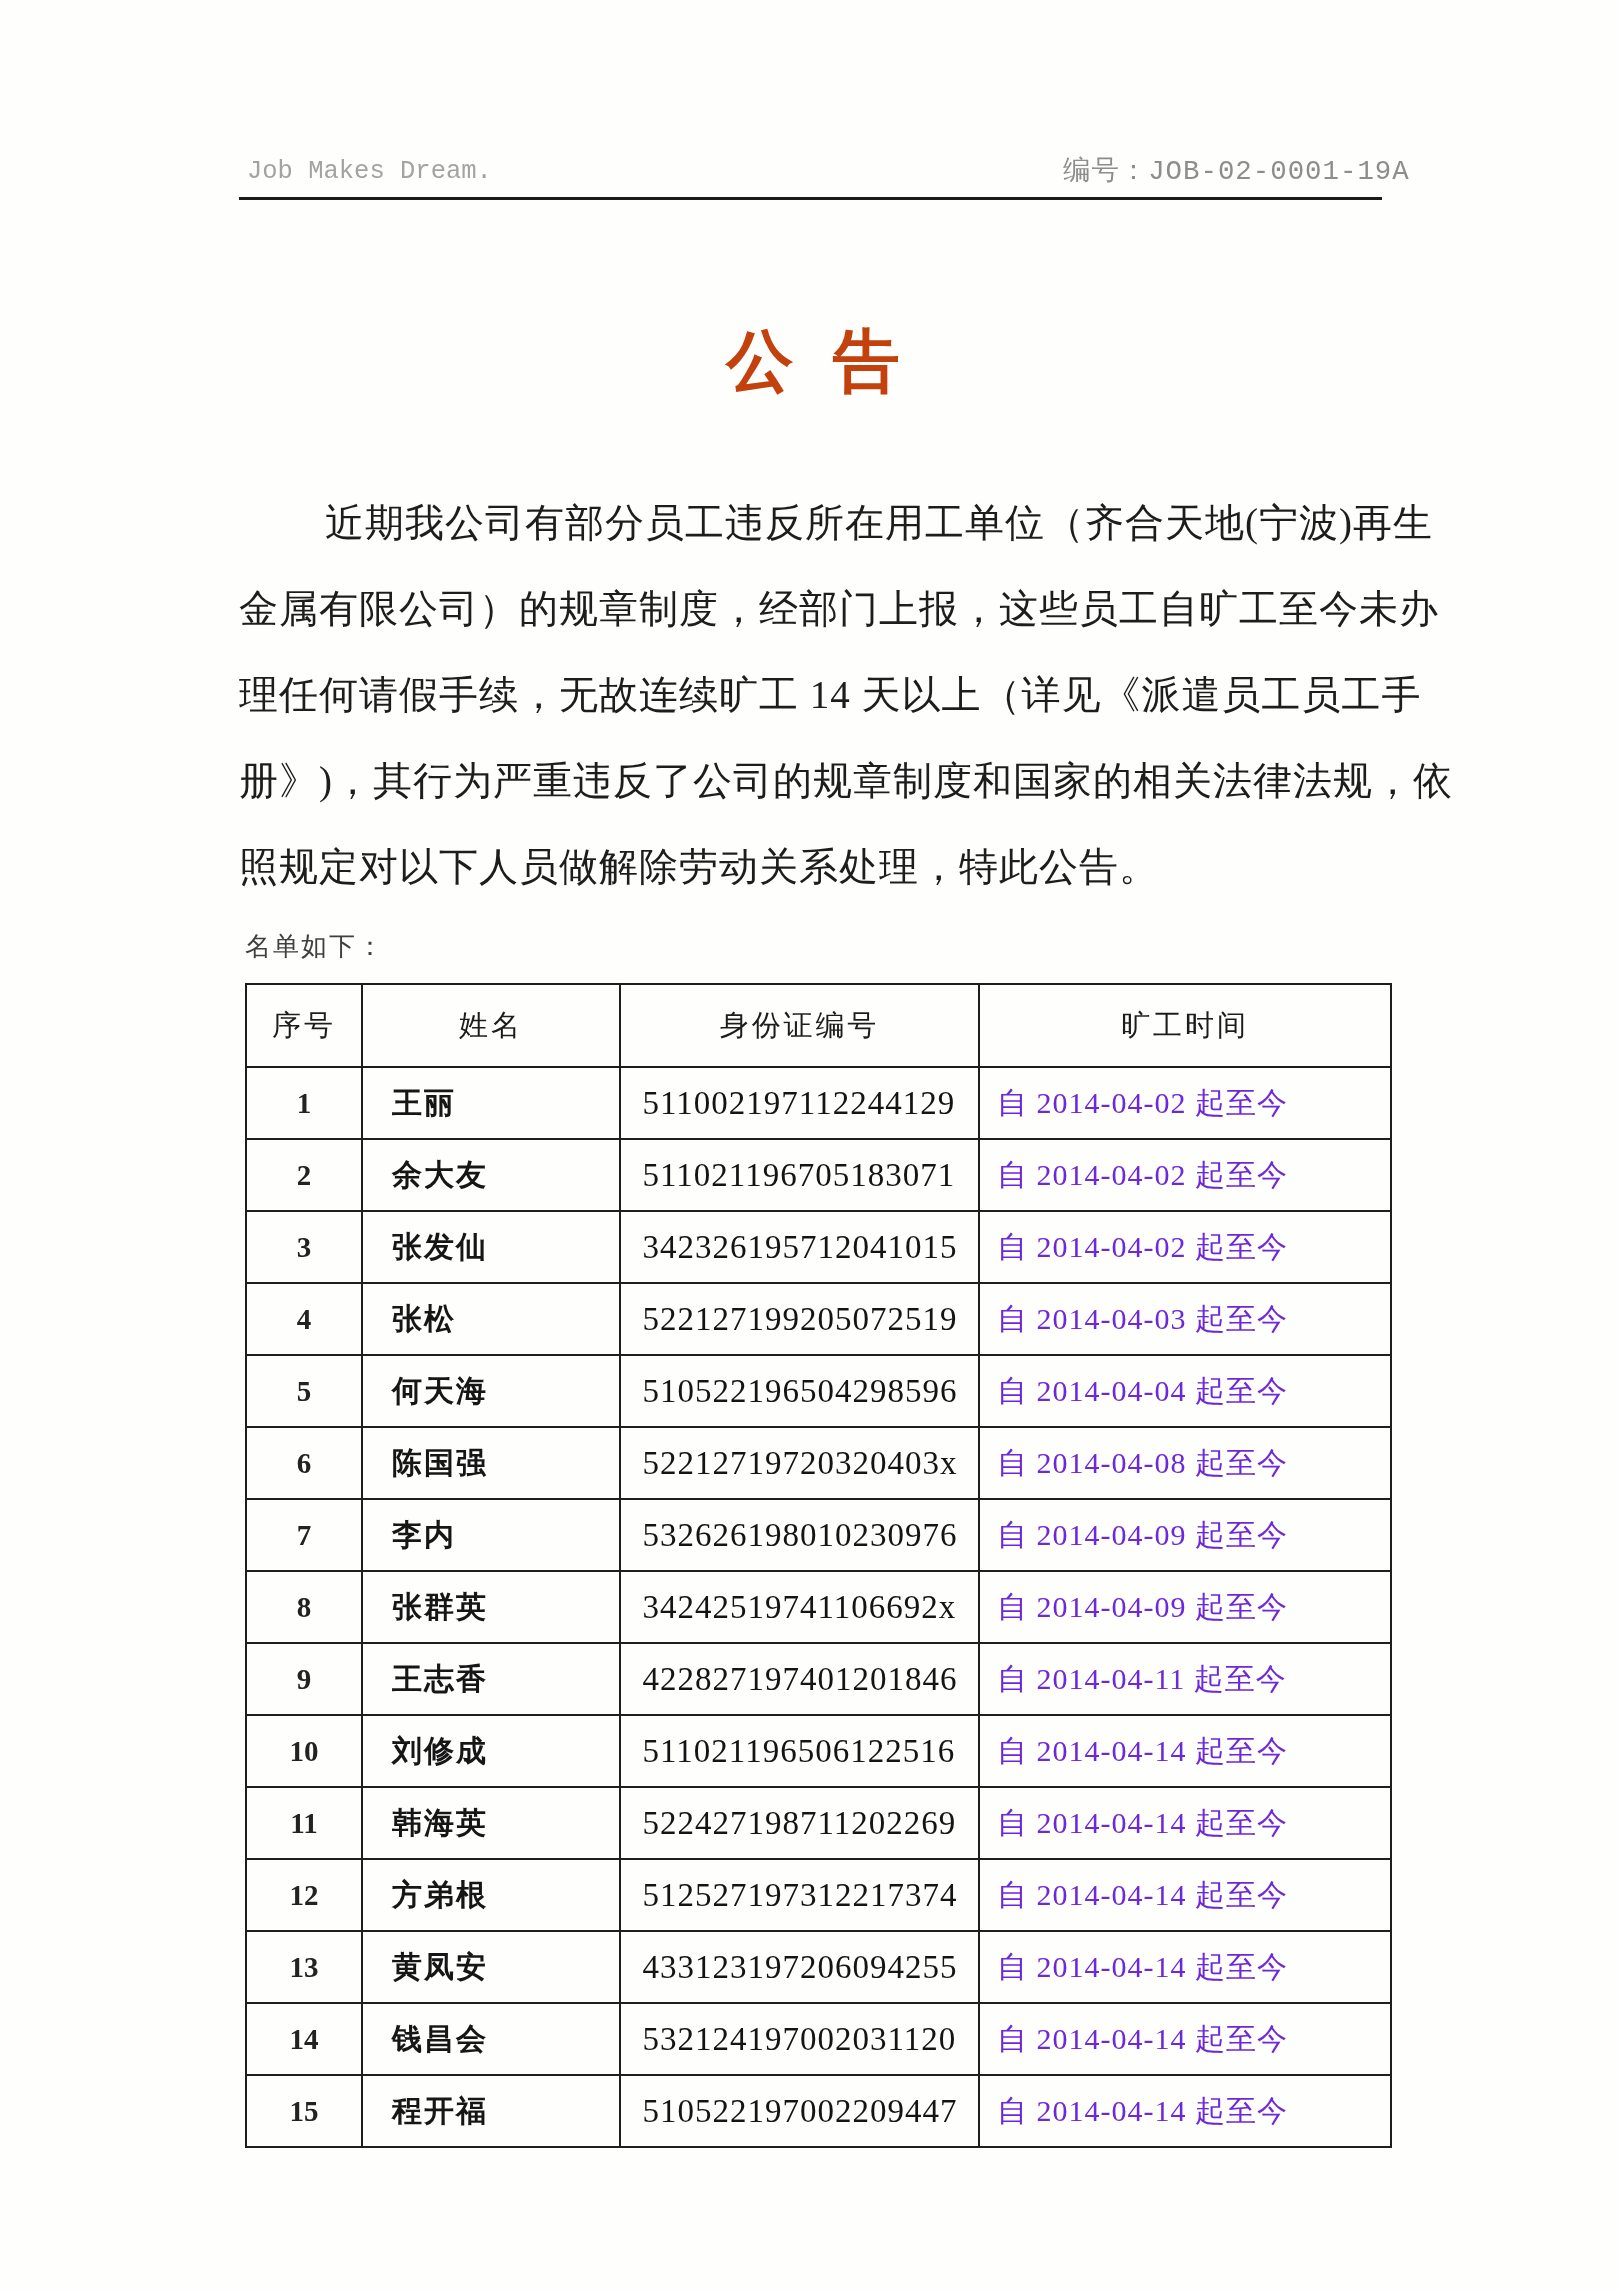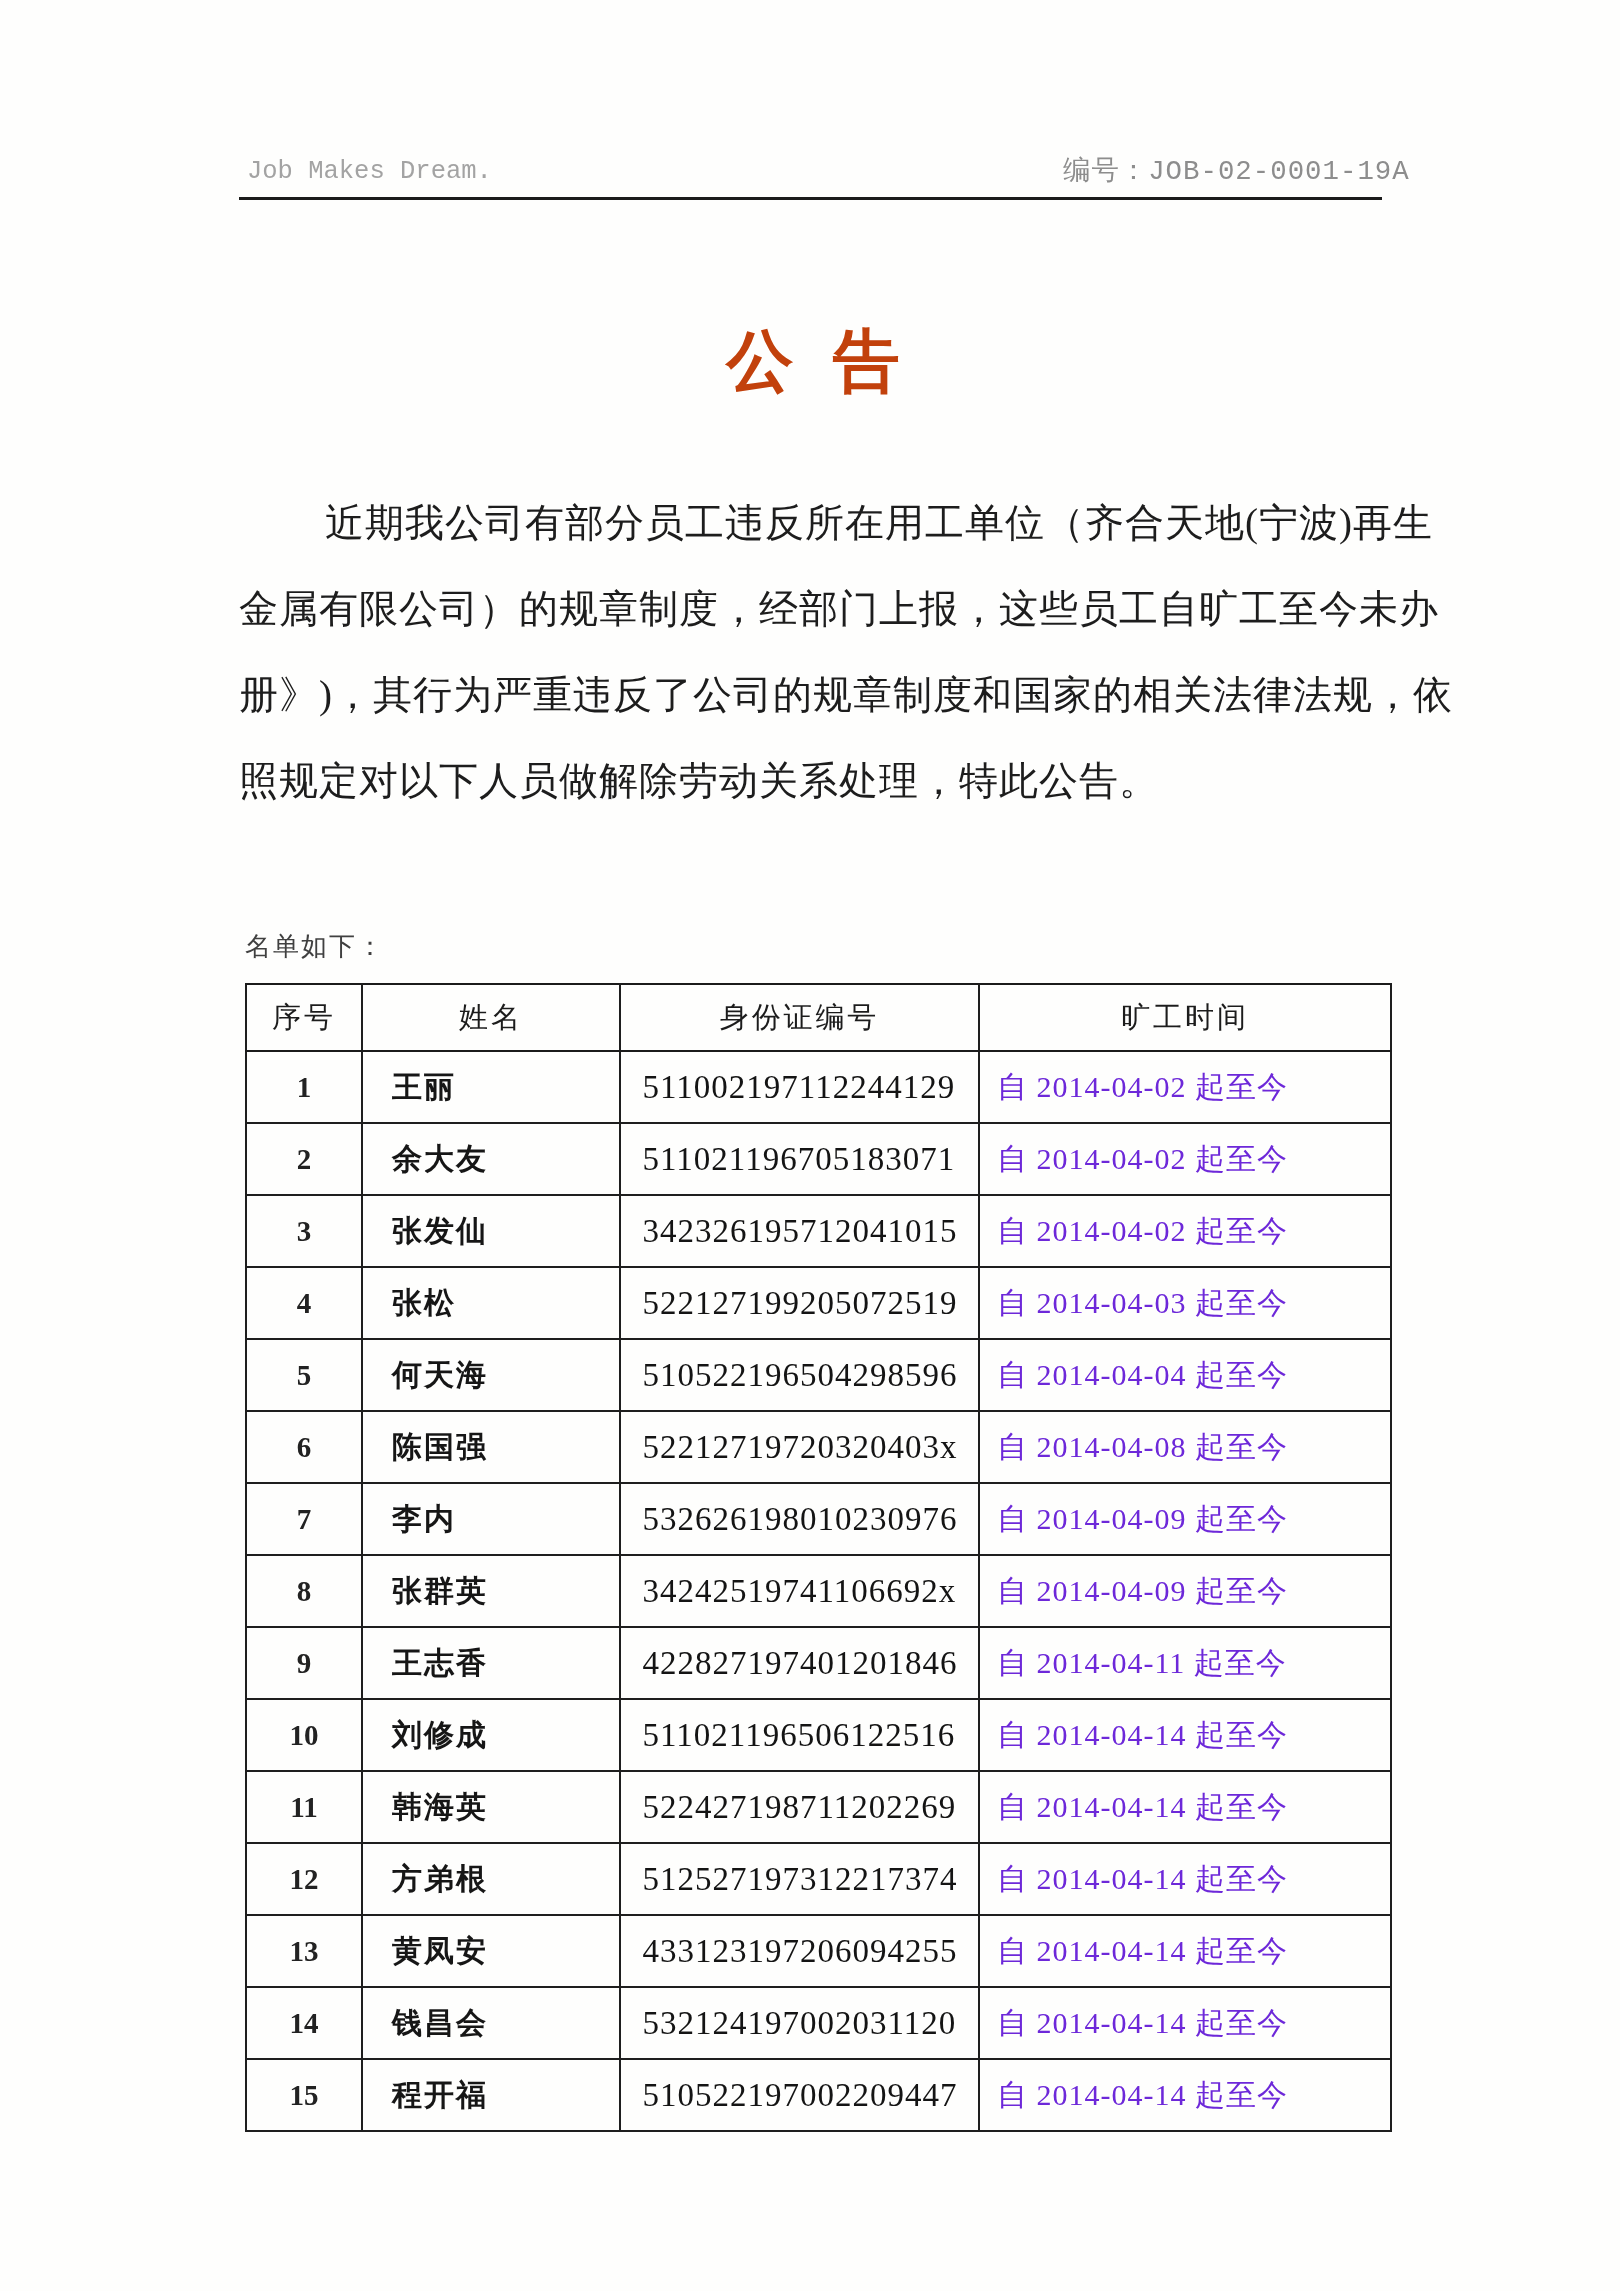--- a/index.html
+++ b/index.html
@@ -49,21 +49,21 @@
     position:absolute; left:245px; top:983px;
     width:1144px; border-collapse:collapse; table-layout:fixed;
     border:2.9px solid #1b1b1b;
   }
   table.roster th, table.roster td {
     border:2px solid #1e1e1e;
     vertical-align:middle;
     overflow:hidden; white-space:nowrap;
   }
   table.roster th {
-    height:67px; font-size:29px; font-weight:normal;
+    height:83px; font-size:29px; font-weight:normal;
     text-align:center; letter-spacing:2.9px; color:#1c1c1c;
     border-bottom:2.9px solid #1b1b1b; border-top:2.9px solid #1b1b1b;
   }
   table.roster td { height:72px; }
   td.cell-no   { text-align:center; font-size:29px; font-weight:bold; color:#222; }
   td.cell-name { padding-left:29px; font-size:30px; font-weight:bold; color:#161616; letter-spacing:2px; }
   td.cell-id   { padding-left:21.6px; font-size:33px; letter-spacing:1px; color:#141414; }
   td.cell-period { padding-left:17px; font-size:30px; color:#6d28d9; letter-spacing:1px; }
 </style>
 </head>
@@ -73,20 +73,21 @@
 
   <div class="slogan">Job Makes Dream.</div>
   <div class="docno">编号：JOB-02-0001-19A</div>
   <div class="header-rule"></div>
 
   <h1 class="doc-title">公  告</h1>
 
   <div class="body-text">
     <div class="body-line indent">近期我公司有部分员工违反所在用工单位（齐合天地(宁波)再生</div>
     <div class="body-line">金属有限公司）的规章制度，经部门上报，这些员工自旷工至今未办</div>
+    <div class="body-line">理任何请假手续，无故连续旷工 14 天以上（详见《派遣员工员工手</div>
     <div class="body-line">册》)，其行为严重违反了公司的规章制度和国家的相关法律法规，依</div>
     <div class="body-line last">照规定对以下人员做解除劳动关系处理，特此公告。</div>
   </div>
 
   <div class="list-label">名单如下：</div>
 
   <table class="roster">
     <colgroup>
       <col style="width:116px">
       <col style="width:258px">

